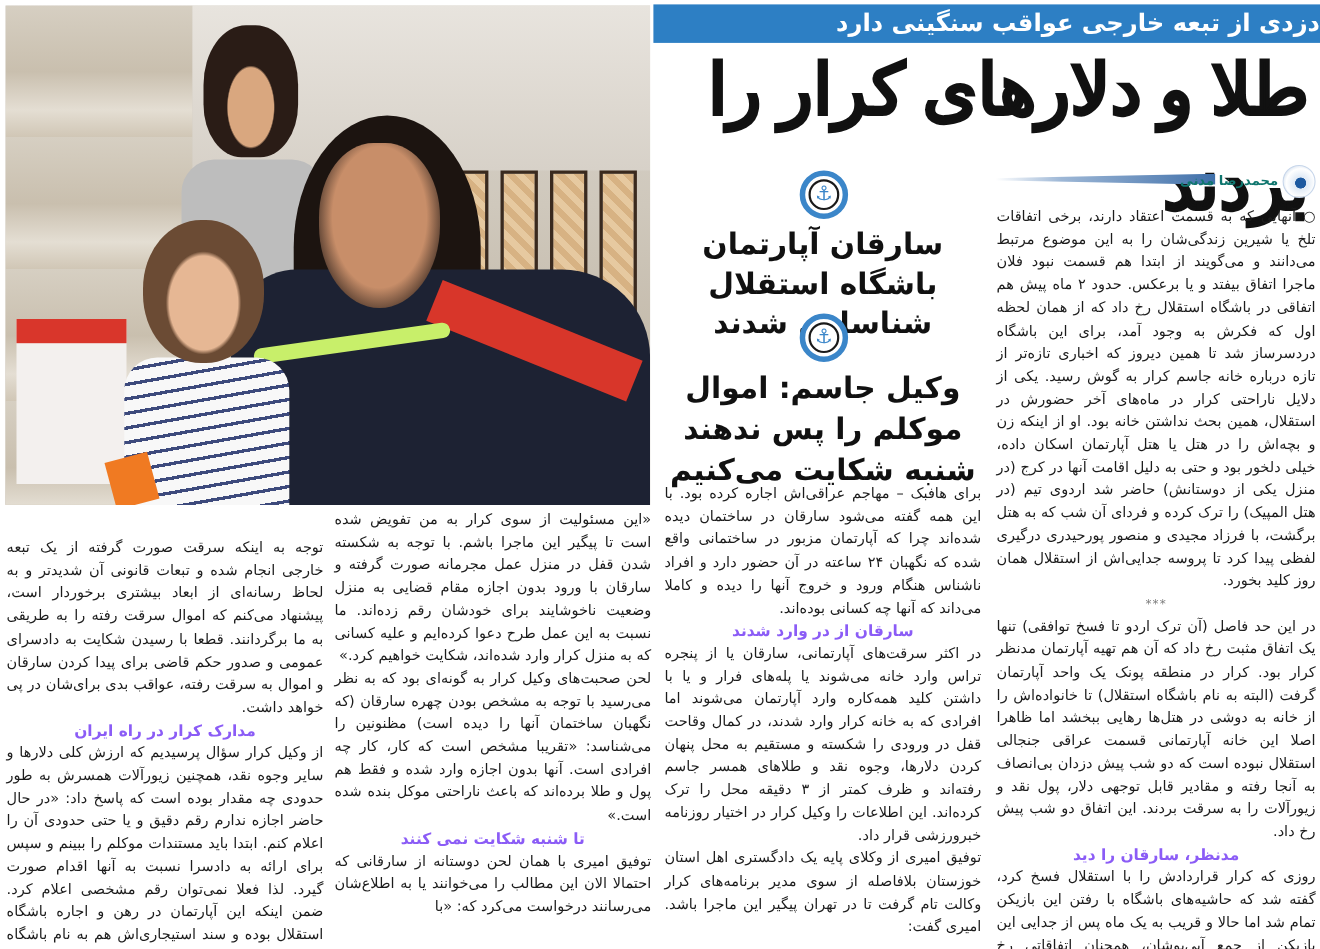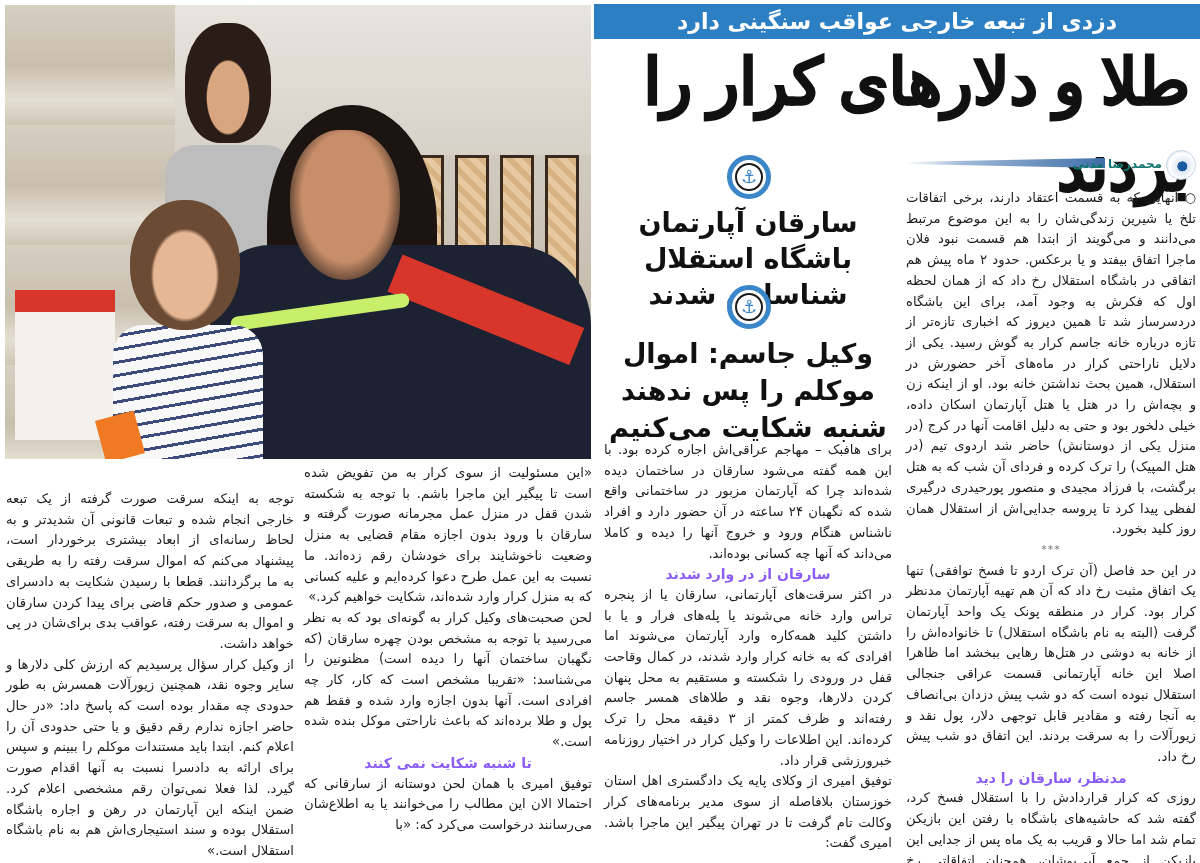--- a/index.html
+++ b/index.html
@@ -23,21 +23,21 @@
   .photo .man-face { position: absolute; left: 285px; top: 125px; width: 110px; height: 150px; border-radius: 45% 45% 50% 50%; background: radial-gradient(ellipse at 50% 45%, #c88e69 0 55%, #3a2a22 80%); }
   .photo .man-body { position: absolute; left: 205px; top: 240px; width: 381px; height: 214px; border-radius: 60px 80px 0 0; background: #1d2233; }
   .photo .stripe-red { position: absolute; left: 390px; top: 248px; width: 196px; height: 40px; background: #d8362a; transform: rotate(22deg); transform-origin: left; }
   .photo .stripe-green { position: absolute; left: 225px; top: 300px; width: 180px; height: 14px; border-radius: 8px; background: #c8ef6a; transform: rotate(-8deg); }
   .photo .girl-head { position: absolute; left: 125px; top: 195px; width: 110px; height: 130px; border-radius: 48%; background: radial-gradient(ellipse at 50% 58%, #e6b794 0 40%, #6b4b34 44%); }
   .photo .girl-body { position: absolute; left: 108px; top: 320px; width: 150px; height: 134px; border-radius: 30px 30px 0 0; background: repeating-linear-gradient(170deg,#f8f8f8 0 10px,#3d4a7c 10px 13px); }
   .photo .orange { position: absolute; left: 95px; top: 410px; width: 40px; height: 44px; background: #f07a22; transform: rotate(-15deg); }
 
   
   .kicker { position: absolute; left: 594px; top: 4px; width: 606px; height: 35px; background: #2d7fc4; color: #fff;
-    font-weight: bold; font-size: 22px; line-height: 35px; text-align: center; }
+    font-weight: bold; font-size: 22px; line-height: 35px; text-align: right; }
 
   
   .headline { position: absolute; left: 500px; top: 40px; width: 700px; height: 105px; text-align: right; padding-right: 10px;
     font-family: Liberation Serif, serif; font-weight: 900; font-size: 64px; line-height: 86px; color: #111;
     letter-spacing: -1px; -webkit-text-stroke: 1.6px #111; }
 
   
   .byline { position: absolute; left: 905px; top: 150px; width: 293px; height: 32px; }
   .byline .lines { position: absolute; left: 0; top: 8px; width: 200px; height: 10px;
     background: linear-gradient(90deg, rgba(255,255,255,0) 0%, #9db7d6 30%, #3f6fa9 100%); clip-path: polygon(0 40%,100% 0,100% 100%,0 60%); }
@@ -124,14 +124,15 @@
 
 <div class="col c3">
   <p>«این مسئولیت از سوی کرار به من تفویض شده است تا پیگیر این ماجرا باشم. با توجه به شکسته شدن قفل در منزل عمل مجرمانه صورت گرفته و سارقان با ورود بدون اجازه مقام قضایی به منزل وضعیت ناخوشایند برای خودشان رقم زده‌اند. ما نسبت به این عمل طرح دعوا کرده‌ایم و علیه کسانی که به منزل کرار وارد شده‌اند، شکایت خواهیم کرد.»</p>
   <p>لحن صحبت‌های وکیل کرار به گونه‌ای بود که به نظر می‌رسید با توجه به مشخص بودن چهره سارقان (که نگهبان ساختمان آنها را دیده است) مظنونین را می‌شناسد: «تقریبا مشخص است که کار، کار چه افرادی است. آنها بدون اجازه وارد شده و فقط هم پول و طلا برده‌اند که باعث ناراحتی موکل بنده شده است.»</p>
   <h3>تا شنبه شکایت نمی کنند</h3>
   <p>توفیق امیری با همان لحن دوستانه از سارقانی که احتمالا الان این مطالب را می‌خوانند یا به اطلاع‌شان می‌رسانند درخواست می‌کرد که: «با</p>
 </div>
 
 <div class="col c4">
   <p>توجه به اینکه سرقت صورت گرفته از یک تبعه خارجی انجام شده و تبعات قانونی آن شدیدتر و به لحاظ رسانه‌ای از ابعاد بیشتری برخوردار است، پیشنهاد می‌کنم که اموال سرقت رفته را به طریقی به ما برگردانند. قطعا با رسیدن شکایت به دادسرای عمومی و صدور حکم قاضی برای پیدا کردن سارقان و اموال به سرقت رفته، عواقب بدی برای‌شان در پی خواهد داشت.</p>
+  <h3>مدارک کرار در راه ایران</h3>
   <p>از وکیل کرار سؤال پرسیدیم که ارزش کلی دلارها و سایر وجوه نقد، همچنین زیورآلات همسرش به طور حدودی چه مقدار بوده است که پاسخ داد: «در حال حاضر اجازه ندارم رقم دقیق و یا حتی حدودی آن را اعلام کنم. ابتدا باید مستندات موکلم را ببینم و سپس برای ارائه به دادسرا نسبت به آنها اقدام صورت گیرد. لذا فعلا نمی‌توان رقم مشخصی اعلام کرد. ضمن اینکه این آپارتمان در رهن و اجاره باشگاه استقلال بوده و سند استیجاری‌اش هم به نام باشگاه استقلال است.»</p>
 </div>
 
 </body></html>

